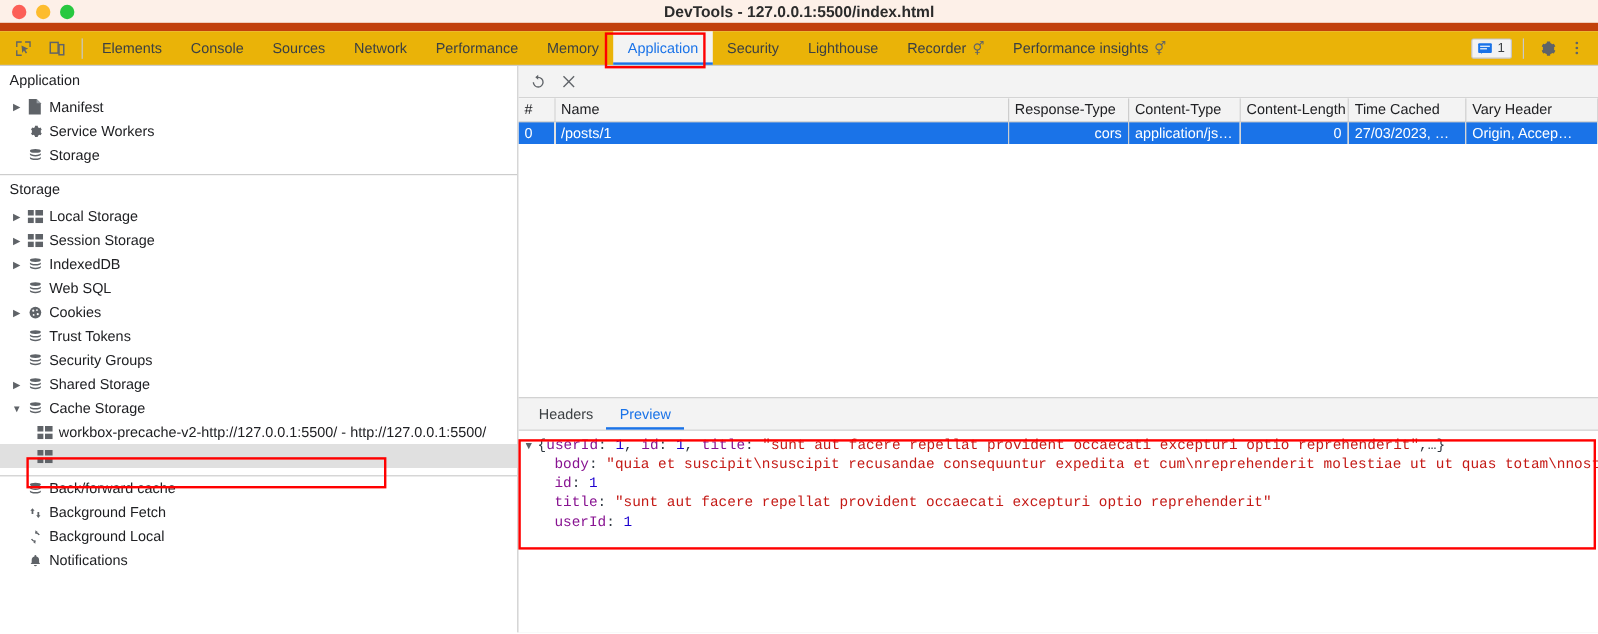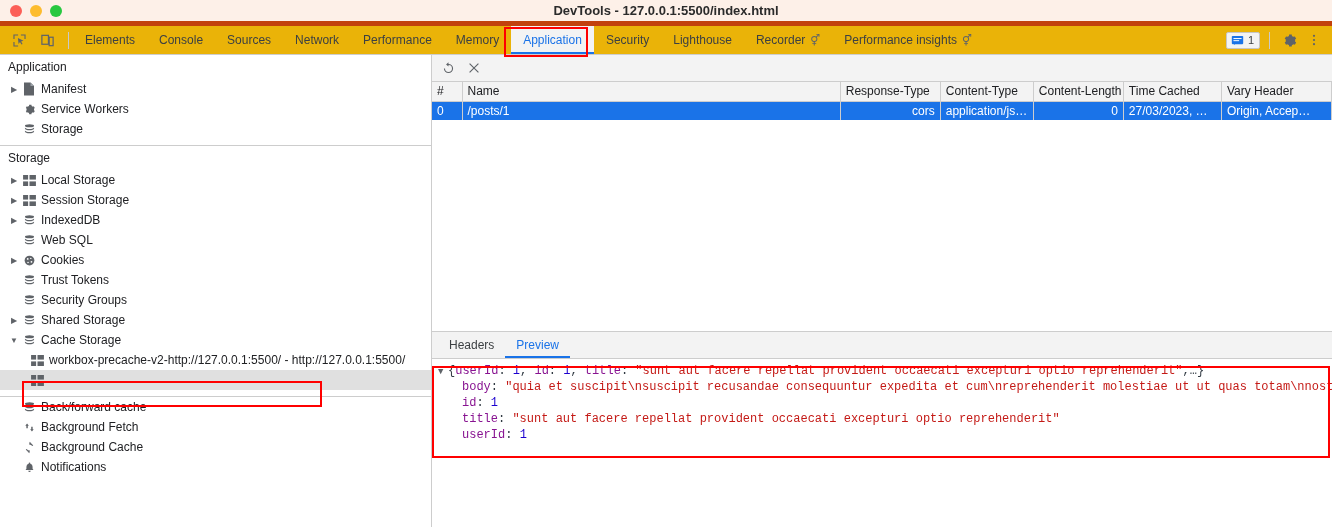--- a/index.html
+++ b/index.html
@@ -11,21 +11,21 @@
     font-size: 12px;
     color: #202124;
     background: #fff;
   }
   #app { position: relative; width: 1332px; height: 528px; }
 
   
   .titlebar {
     height: 26px; width: 100%;
     background: #fdf0e8;
-    border-bottom: 5px solid #c2410c;
+    border-bottom: 7px solid #c2410c;
     display: flex; align-items: center;
     position: relative;
   }
   .traffic { display: flex; gap: 8px; padding-left: 10px; }
   .tl { width: 12px; height: 12px; border-radius: 50%; }
   .tl.red { background: #fc5f57; }
   .tl.yellow { background: #fdbc2e; }
   .tl.green { background: #28c840; }
   .win-title {
     position: absolute; left: 0; right: 0; text-align: center;
@@ -486,21 +486,21 @@
       <div class="tree-row">
         <span class="arrow empty">▶</span>
         <span class="ticon">
           <svg width="13" height="13" viewBox="0 0 16 16">
               <path d="M8 2.8a5.2 5.2 0 014.6 2.8l-1.3.7A3.7 3.7 0 008 4.3V2.8z" fill="#5f6368"></path>
               <path d="M8 13.2a5.2 5.2 0 01-4.6-2.8l1.3-.7A3.7 3.7 0 008 11.7v1.5z" fill="#5f6368"></path>
               <path d="M8 1l2.4 1.9L8 4.7z" fill="#5f6368"></path>
               <path d="M8 15l-2.4-1.9L8 11.3z" fill="#5f6368"></path>
             </svg>
         </span>
-        <span class="tlabel">Background Cache</span>
+        <span class="tlabel">Background Local</span>
       </div>
 
       <div class="tree-row">
         <span class="arrow empty">▶</span>
         <span class="ticon">
           <svg width="13" height="13" viewBox="0 0 16 16">
               <path d="M8 1.8a1 1 0 011 1v.5a3.8 3.8 0 012.8 3.7v2.6l1.1 1.6H3.1l1.1-1.6V7A3.8 3.8 0 017 3.3v-.5a1 1 0 011-1z" fill="#5f6368"></path>
               <path d="M6.5 12h3a1.5 1.5 0 01-3 0z" fill="#5f6368"></path>
             </svg>
         </span>

